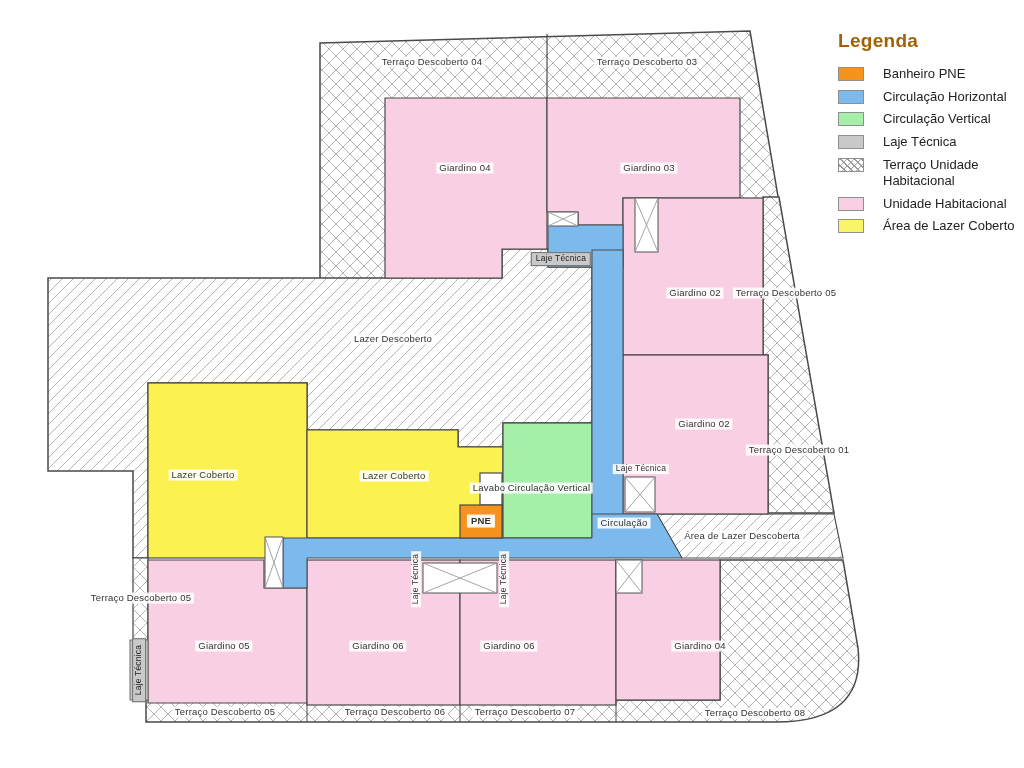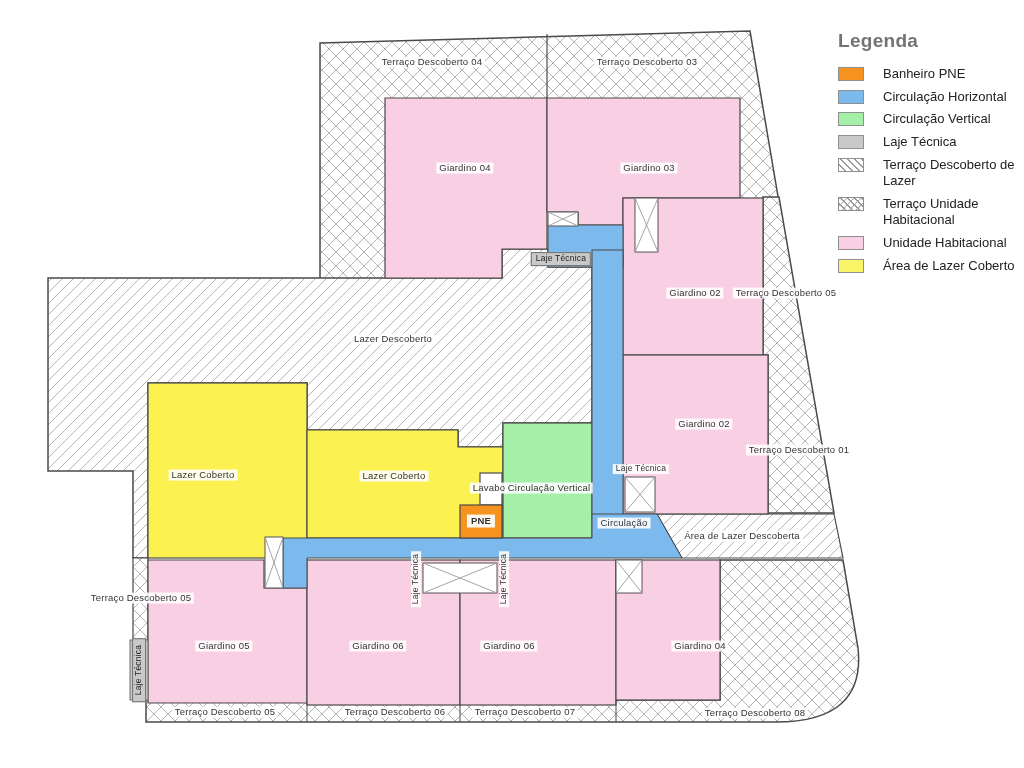--- a/index.html
+++ b/index.html
@@ -15,21 +15,21 @@
     background:rgba(255,255,255,0.88);padding:0 3px;white-space:nowrap;
     letter-spacing:.2px;
   }
   .chip.small{font-size:8.5px;}
   .chip.gray{background:#c9c9c9;border:1px solid #6f6f6f;color:#222;padding:1px 4px;}
   .chip.vert{transform:translate(-50%,-50%) rotate(-90deg);}
   .chip.vert.gray{padding:1px 6px;}
   .chip.pne{background:rgba(255,255,255,0.92);font-weight:bold;color:#333;padding:1px 4px;}
   
   #legend{position:absolute;left:838px;top:30px;width:182px;}
-  #legend .title{font-size:19px;font-weight:bold;color:#737373;margin-bottom:14px;letter-spacing:.3px;}
+  #legend .title{font-size:19px;font-weight:bold;color:#a16207;margin-bottom:14px;letter-spacing:.3px;}
   .lg-row{display:flex;align-items:flex-start;margin-bottom:6px;}
   .lg-swatch{flex:0 0 26px;width:26px;height:14px;margin-right:9px;margin-top:1px;
     border:1px solid #8f8f8f;box-sizing:border-box;background:#fff;}
   .lg-label{font-size:13px;color:#222;line-height:1.28;margin-left:10px;}
   .lg-swatch.hatch-diag{
     background-image:repeating-linear-gradient(45deg,transparent,transparent 4px,#9a9a9a 4px,#9a9a9a 5px);
   }
   .lg-swatch.hatch-cross{
     background-image:
       repeating-linear-gradient(45deg,transparent,transparent 4px,#9a9a9a 4px,#9a9a9a 5px),
@@ -158,24 +158,20 @@
     </div>
     <div class="lg-row">
       <span class="lg-swatch" style="background-color: rgb(165, 239, 169);"></span>
       <span class="lg-label">Circulação Vertical</span>
     </div>
     <div class="lg-row">
       <span class="lg-swatch" style="background-color: rgb(201, 201, 201);"></span>
       <span class="lg-label">Laje Técnica</span>
     </div>
     <div class="lg-row">
-      <span class="lg-swatch hatch-diag"></span>
-      <span class="lg-label">Terraço Descoberto de Lazer</span>
-    </div>
-    <div class="lg-row">
       <span class="lg-swatch hatch-cross"></span>
       <span class="lg-label">Terraço Unidade Habitacional</span>
     </div>
     <div class="lg-row">
       <span class="lg-swatch" style="background-color: rgb(249, 207, 227);"></span>
       <span class="lg-label">Unidade Habitacional</span>
     </div>
     <div class="lg-row">
       <span class="lg-swatch" style="background-color: rgb(250, 244, 105);"></span>
       <span class="lg-label">Área de Lazer Coberto</span>

